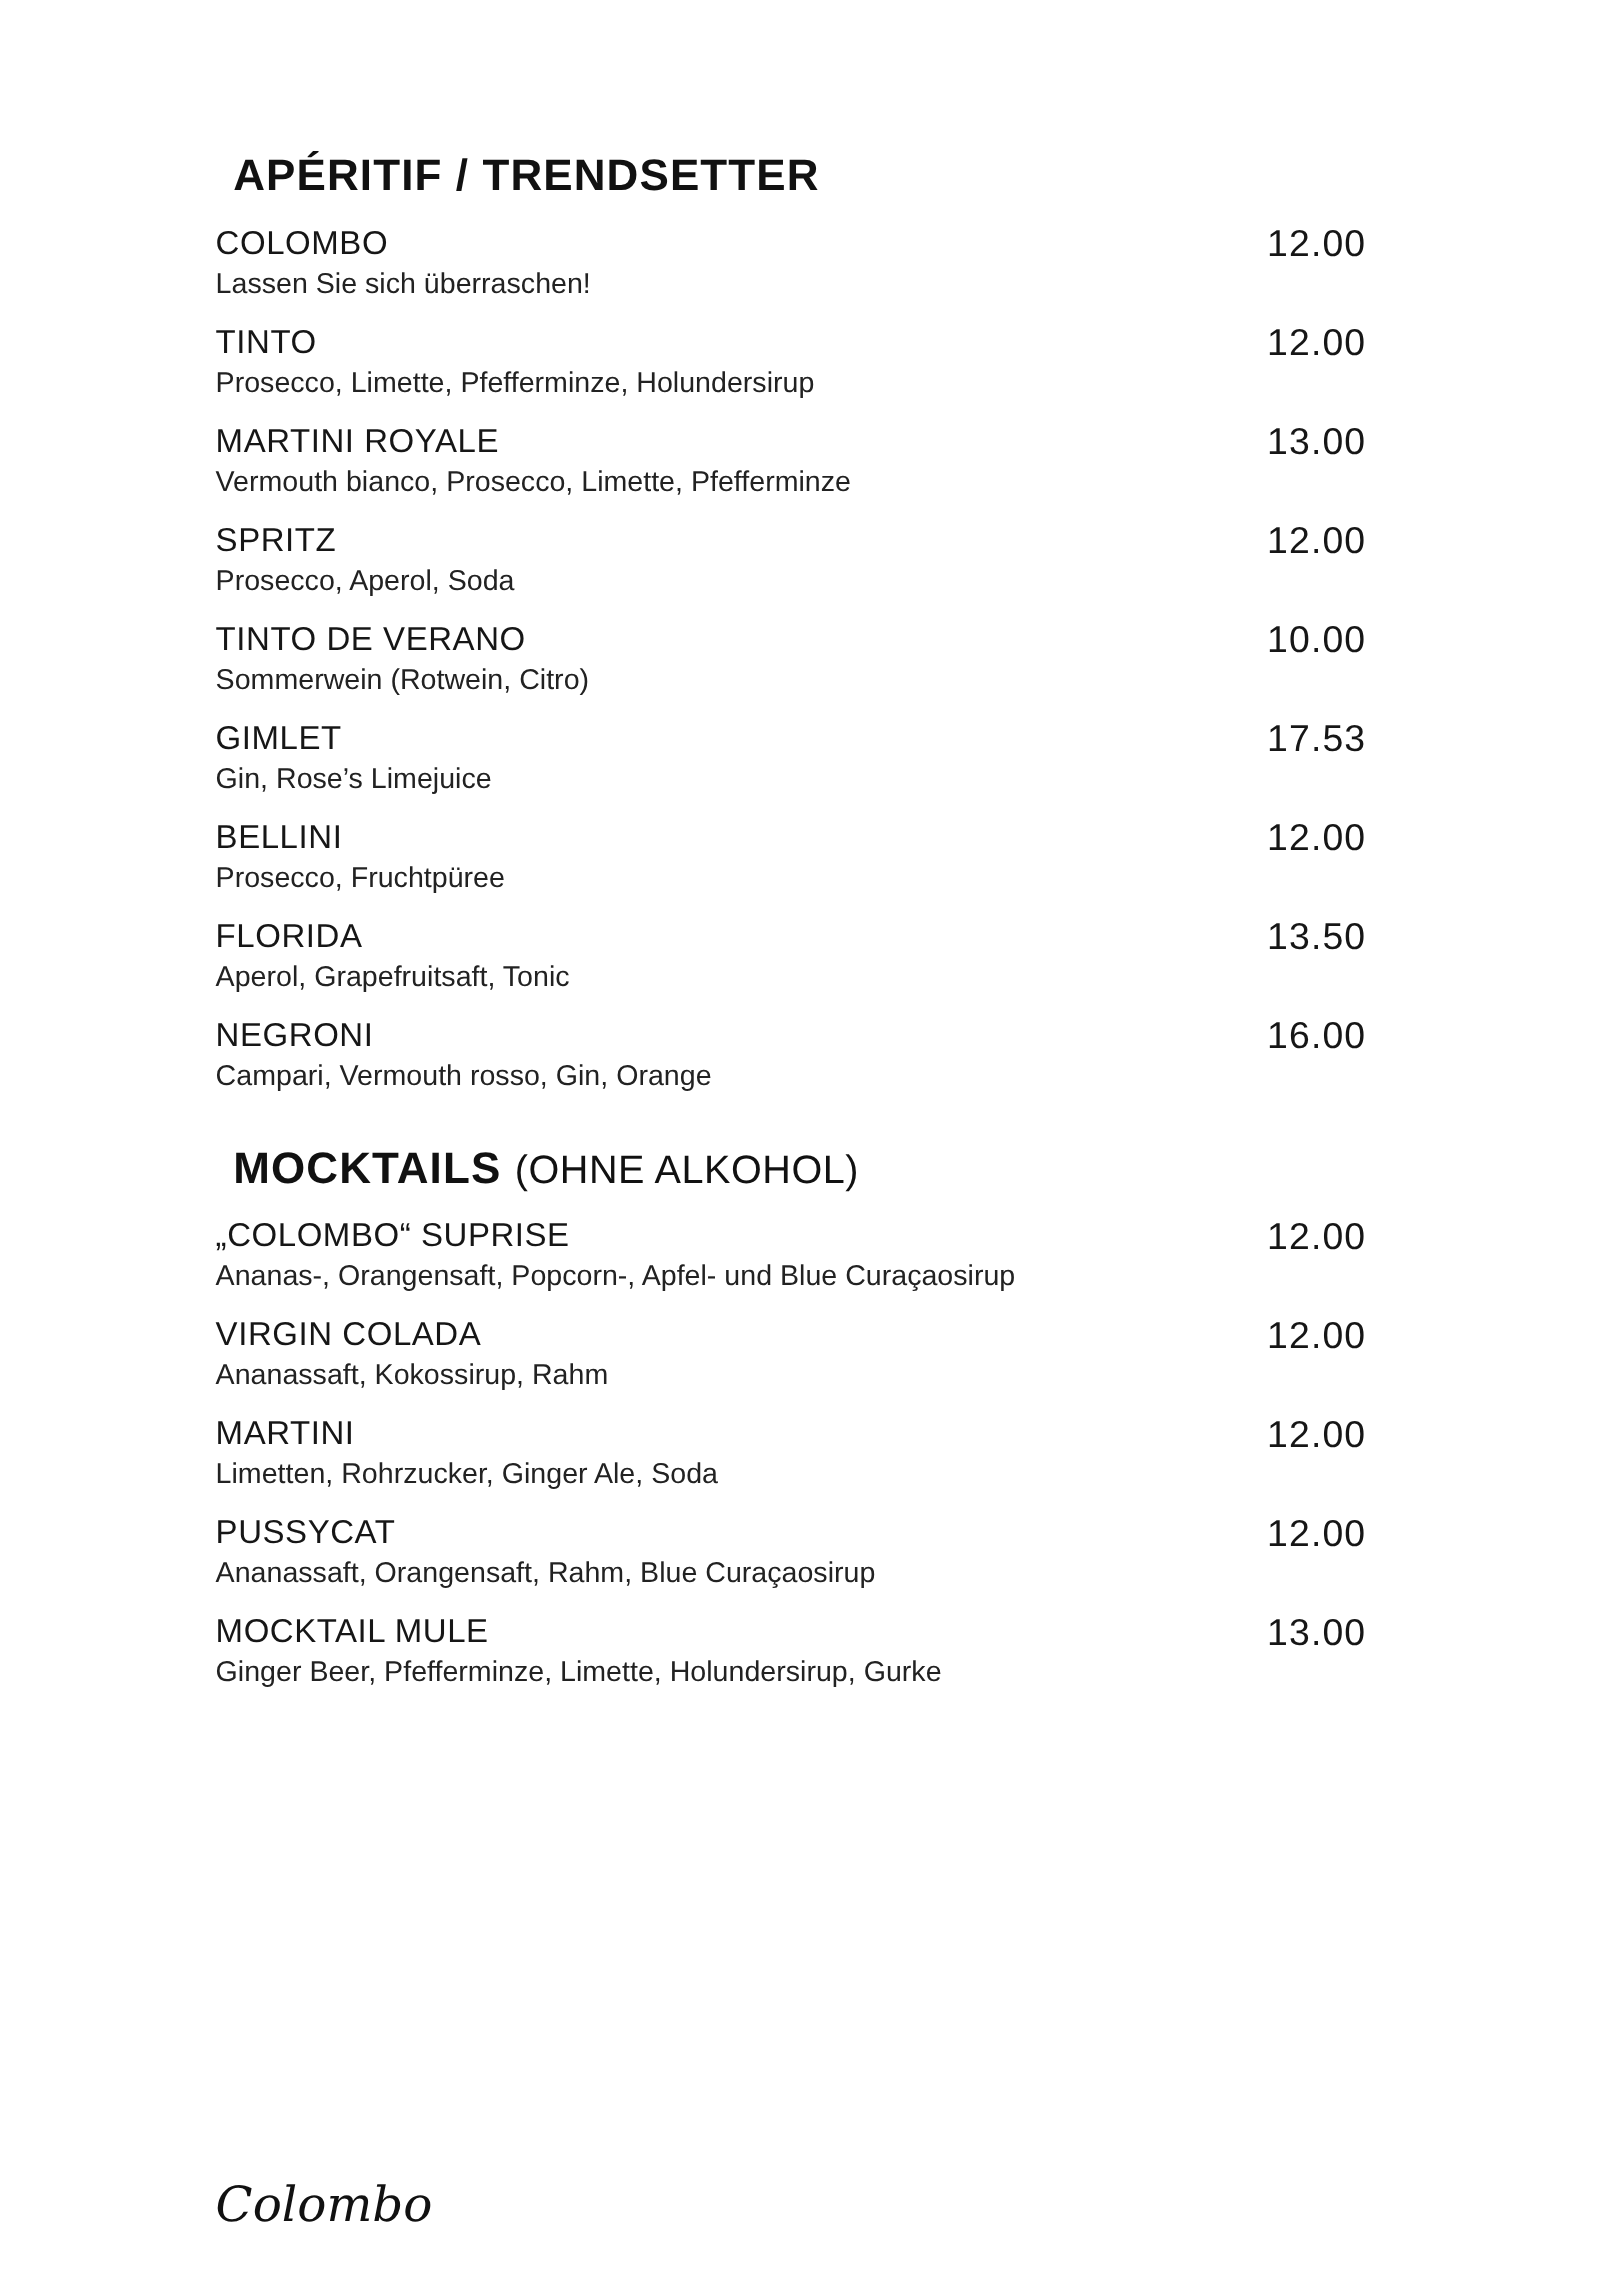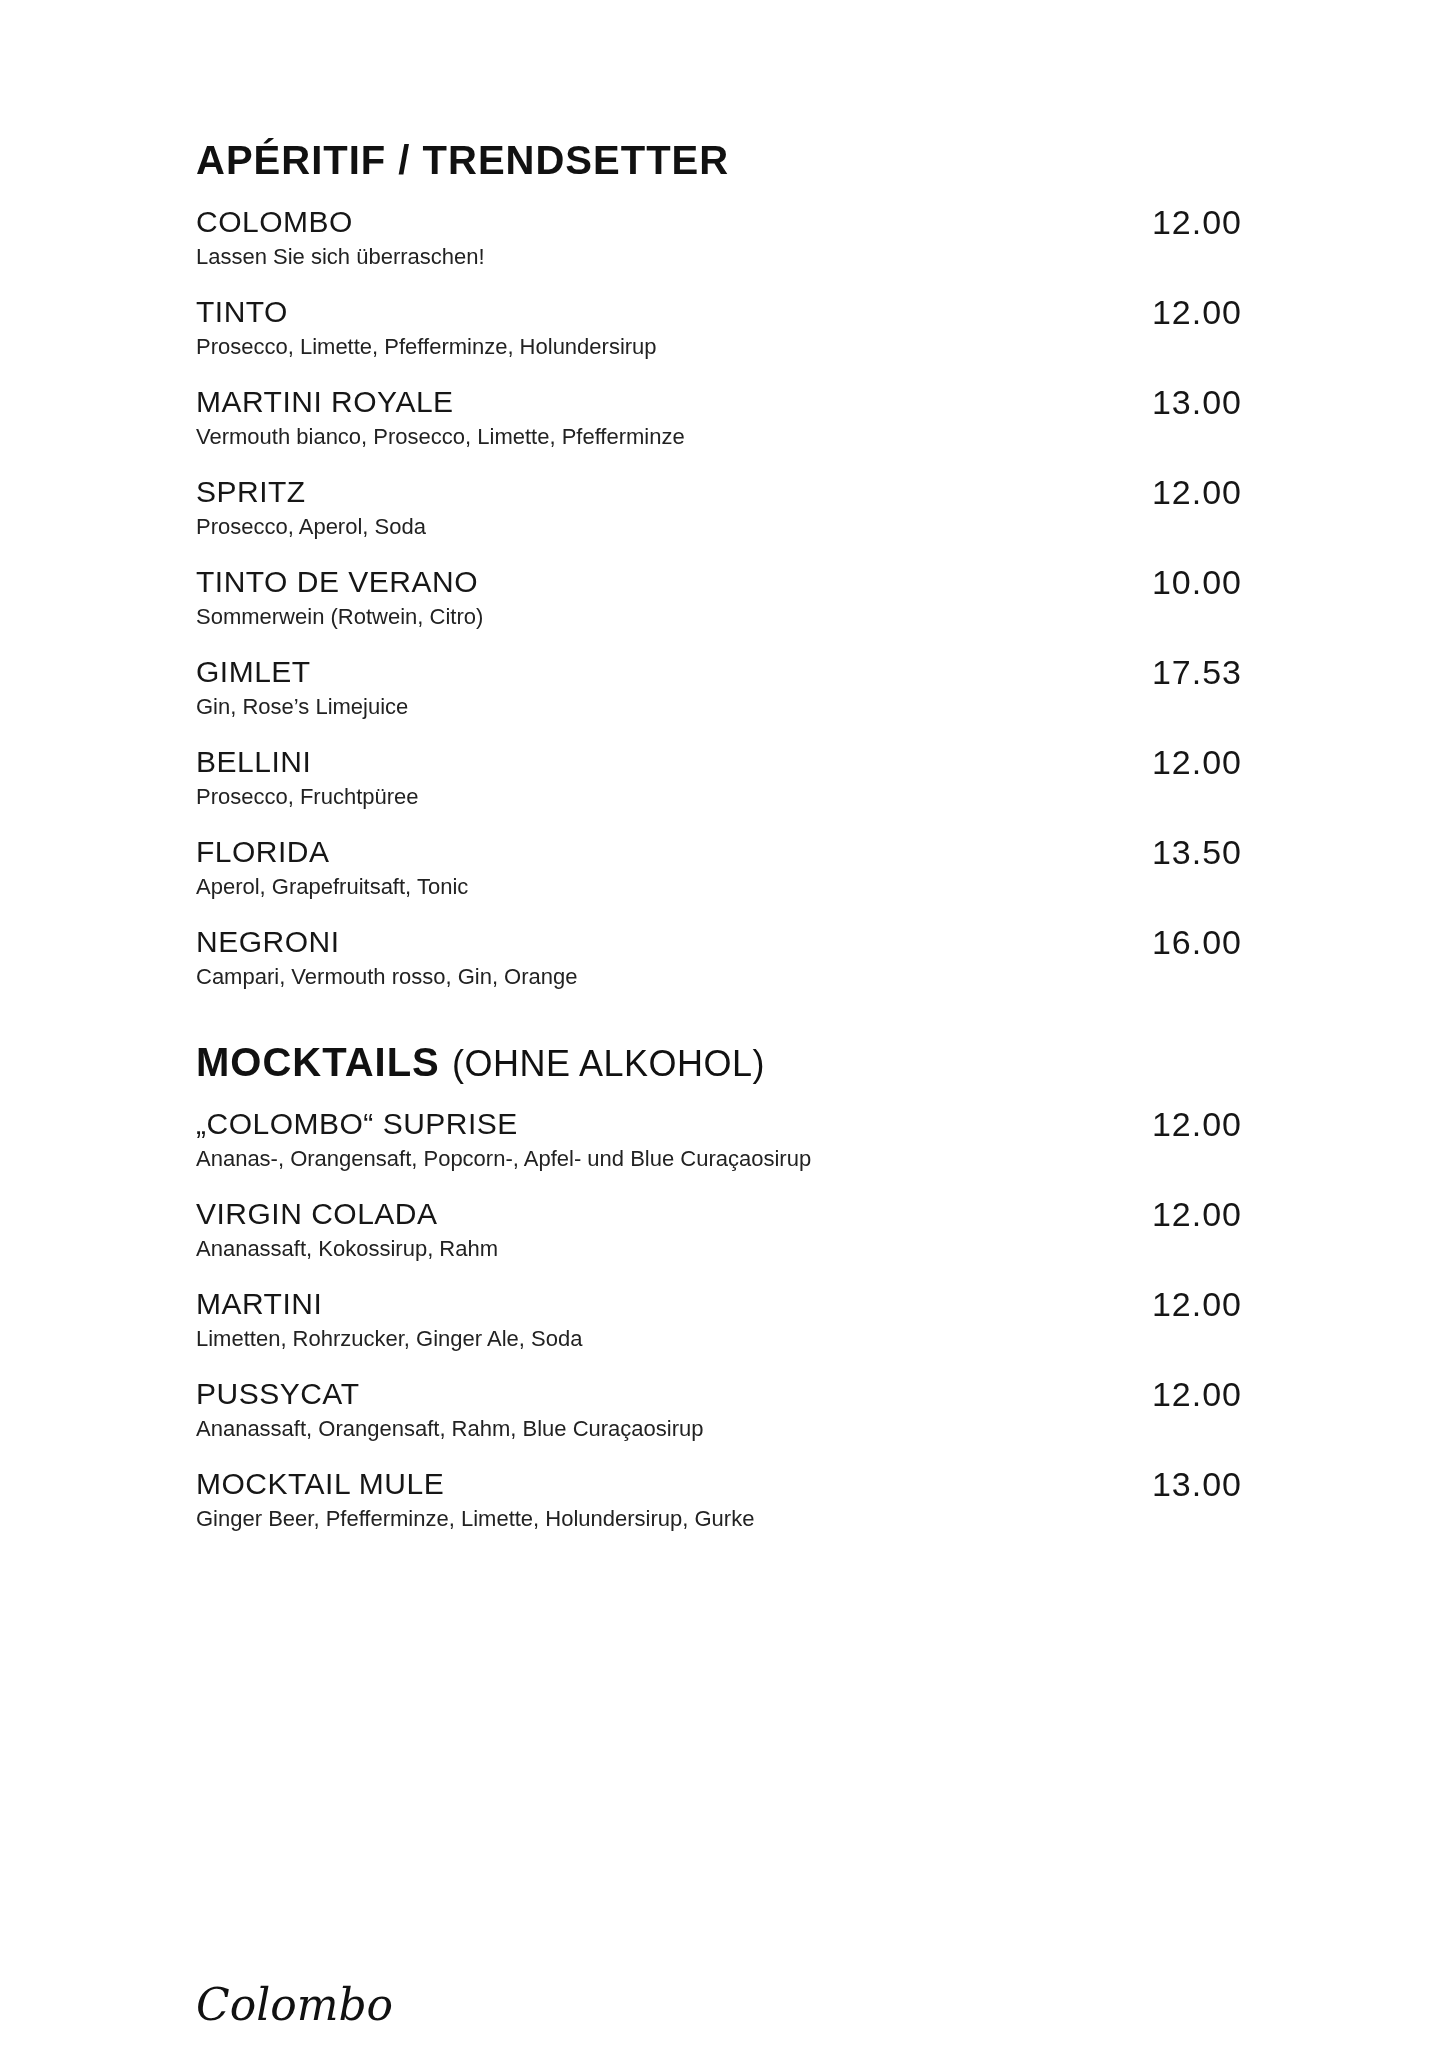--- a/index.html
+++ b/index.html
@@ -16,21 +16,21 @@
     position:absolute;
     left:196px;
     top:138px;
     width:1046px;
   }
   .section-title{
     font-size:40px;
     font-weight:700;
     letter-spacing:1px;
     line-height:1.1;
-    margin:0 0 22px 0;
+    margin:0 0 22px 16px;
     color:#111;
   }
   .section-title .subtitle{
     font-weight:400;
     font-size:36px;
     letter-spacing:0.5px;
   }
   .section{margin:0;}
   .section + .section{margin-top:46px;}
   .menu-item{
@@ -41,21 +41,21 @@
   }
   .item-text{flex:1 1 auto;min-width:0;}
   .item-name{
     font-size:30px;
     font-weight:400;
     letter-spacing:0.5px;
     line-height:36px;
     color:#161616;
   }
   .item-desc{
-    font-size:22px;
+    font-size:26px;
     font-weight:400;
     line-height:34px;
     color:#222;
   }
   .item-price{
     flex:0 0 auto;
     font-size:34px;
     line-height:36px;
     letter-spacing:1px;
     color:#161616;

